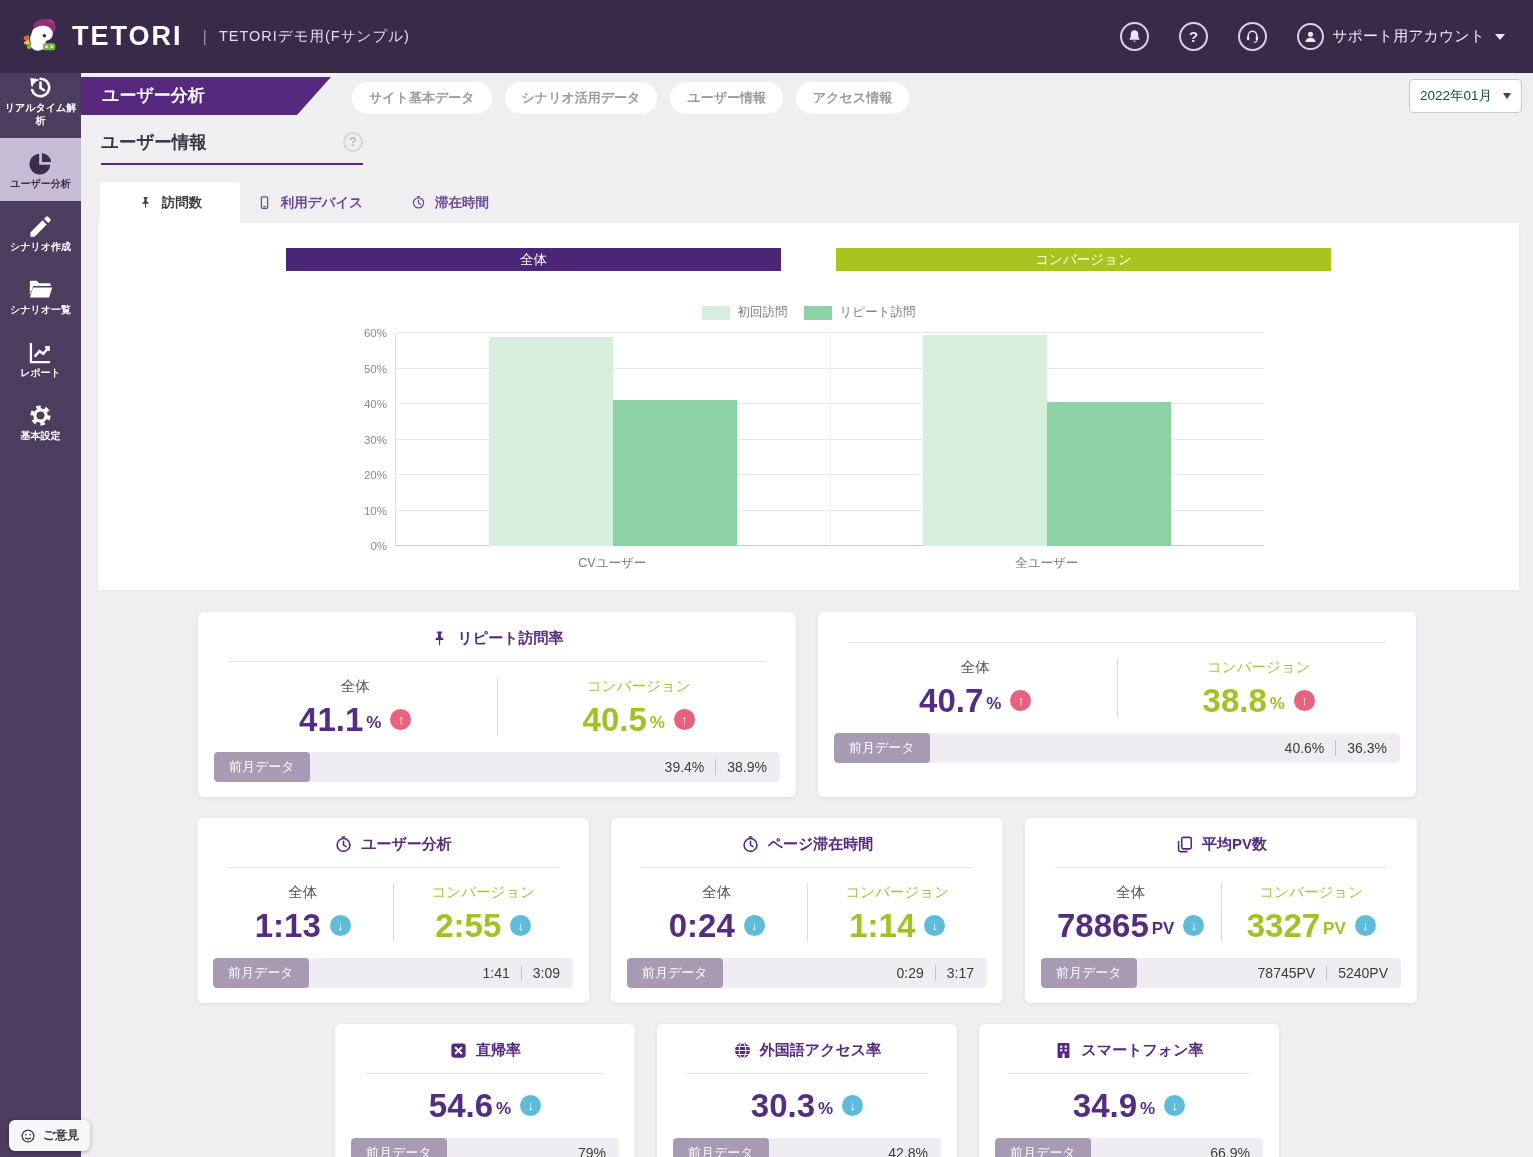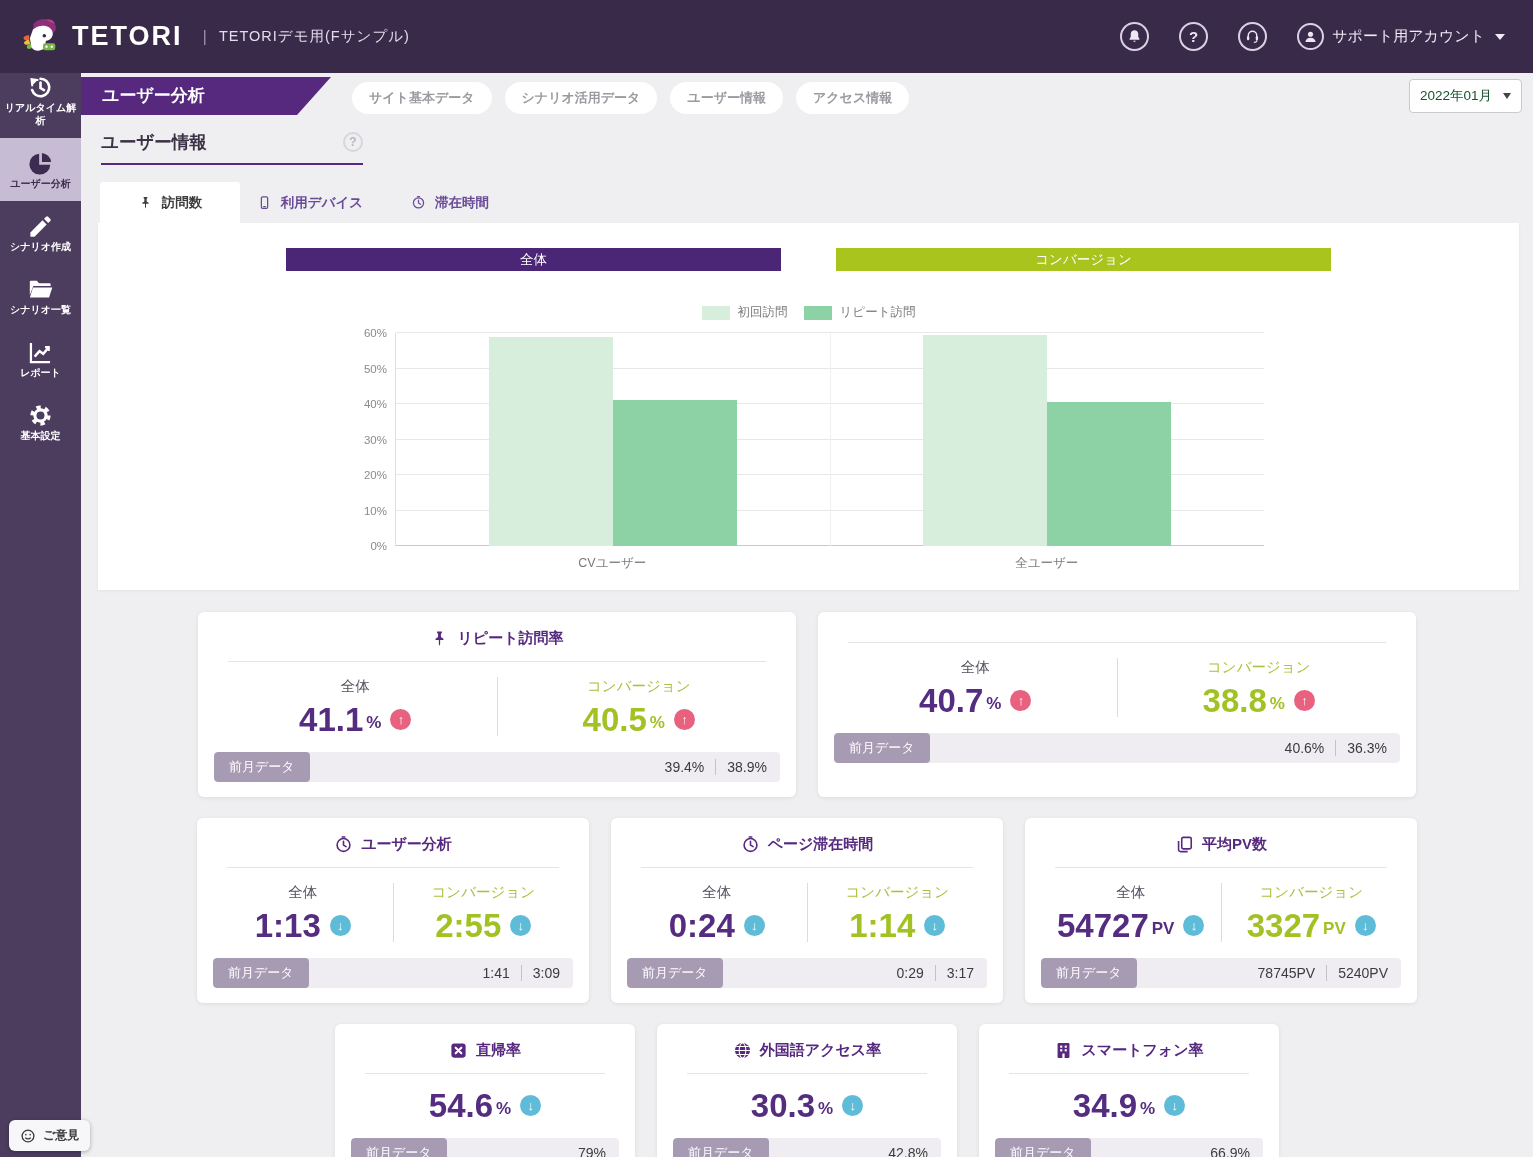--- a/index.html
+++ b/index.html
@@ -457,21 +457,21 @@
                 <path d="M4.5 7.5v11A2.5 2.5 0 0 0 7 21h9"></path>
               </svg>
             </span>
             <span>平均PV数</span>
           </div>
           <hr class="card-divider">
           <div class="metrics">
             <div class="metric">
               <span class="metric-label">全体</span>
               <div class="metric-value-row">
-                <span class="metric-value val-purple">54727</span>
+                <span class="metric-value val-purple">78865</span>
                 <span class="metric-unit val-purple">PV</span>
                 <span class="trend down">↓</span>
               </div>
             </div>
             <div class="metric">
               <span class="metric-label green">コンバージョン</span>
               <div class="metric-value-row">
                 <span class="metric-value val-green">3327</span>
                 <span class="metric-unit val-green">PV</span>
                 <span class="trend down">↓</span>

